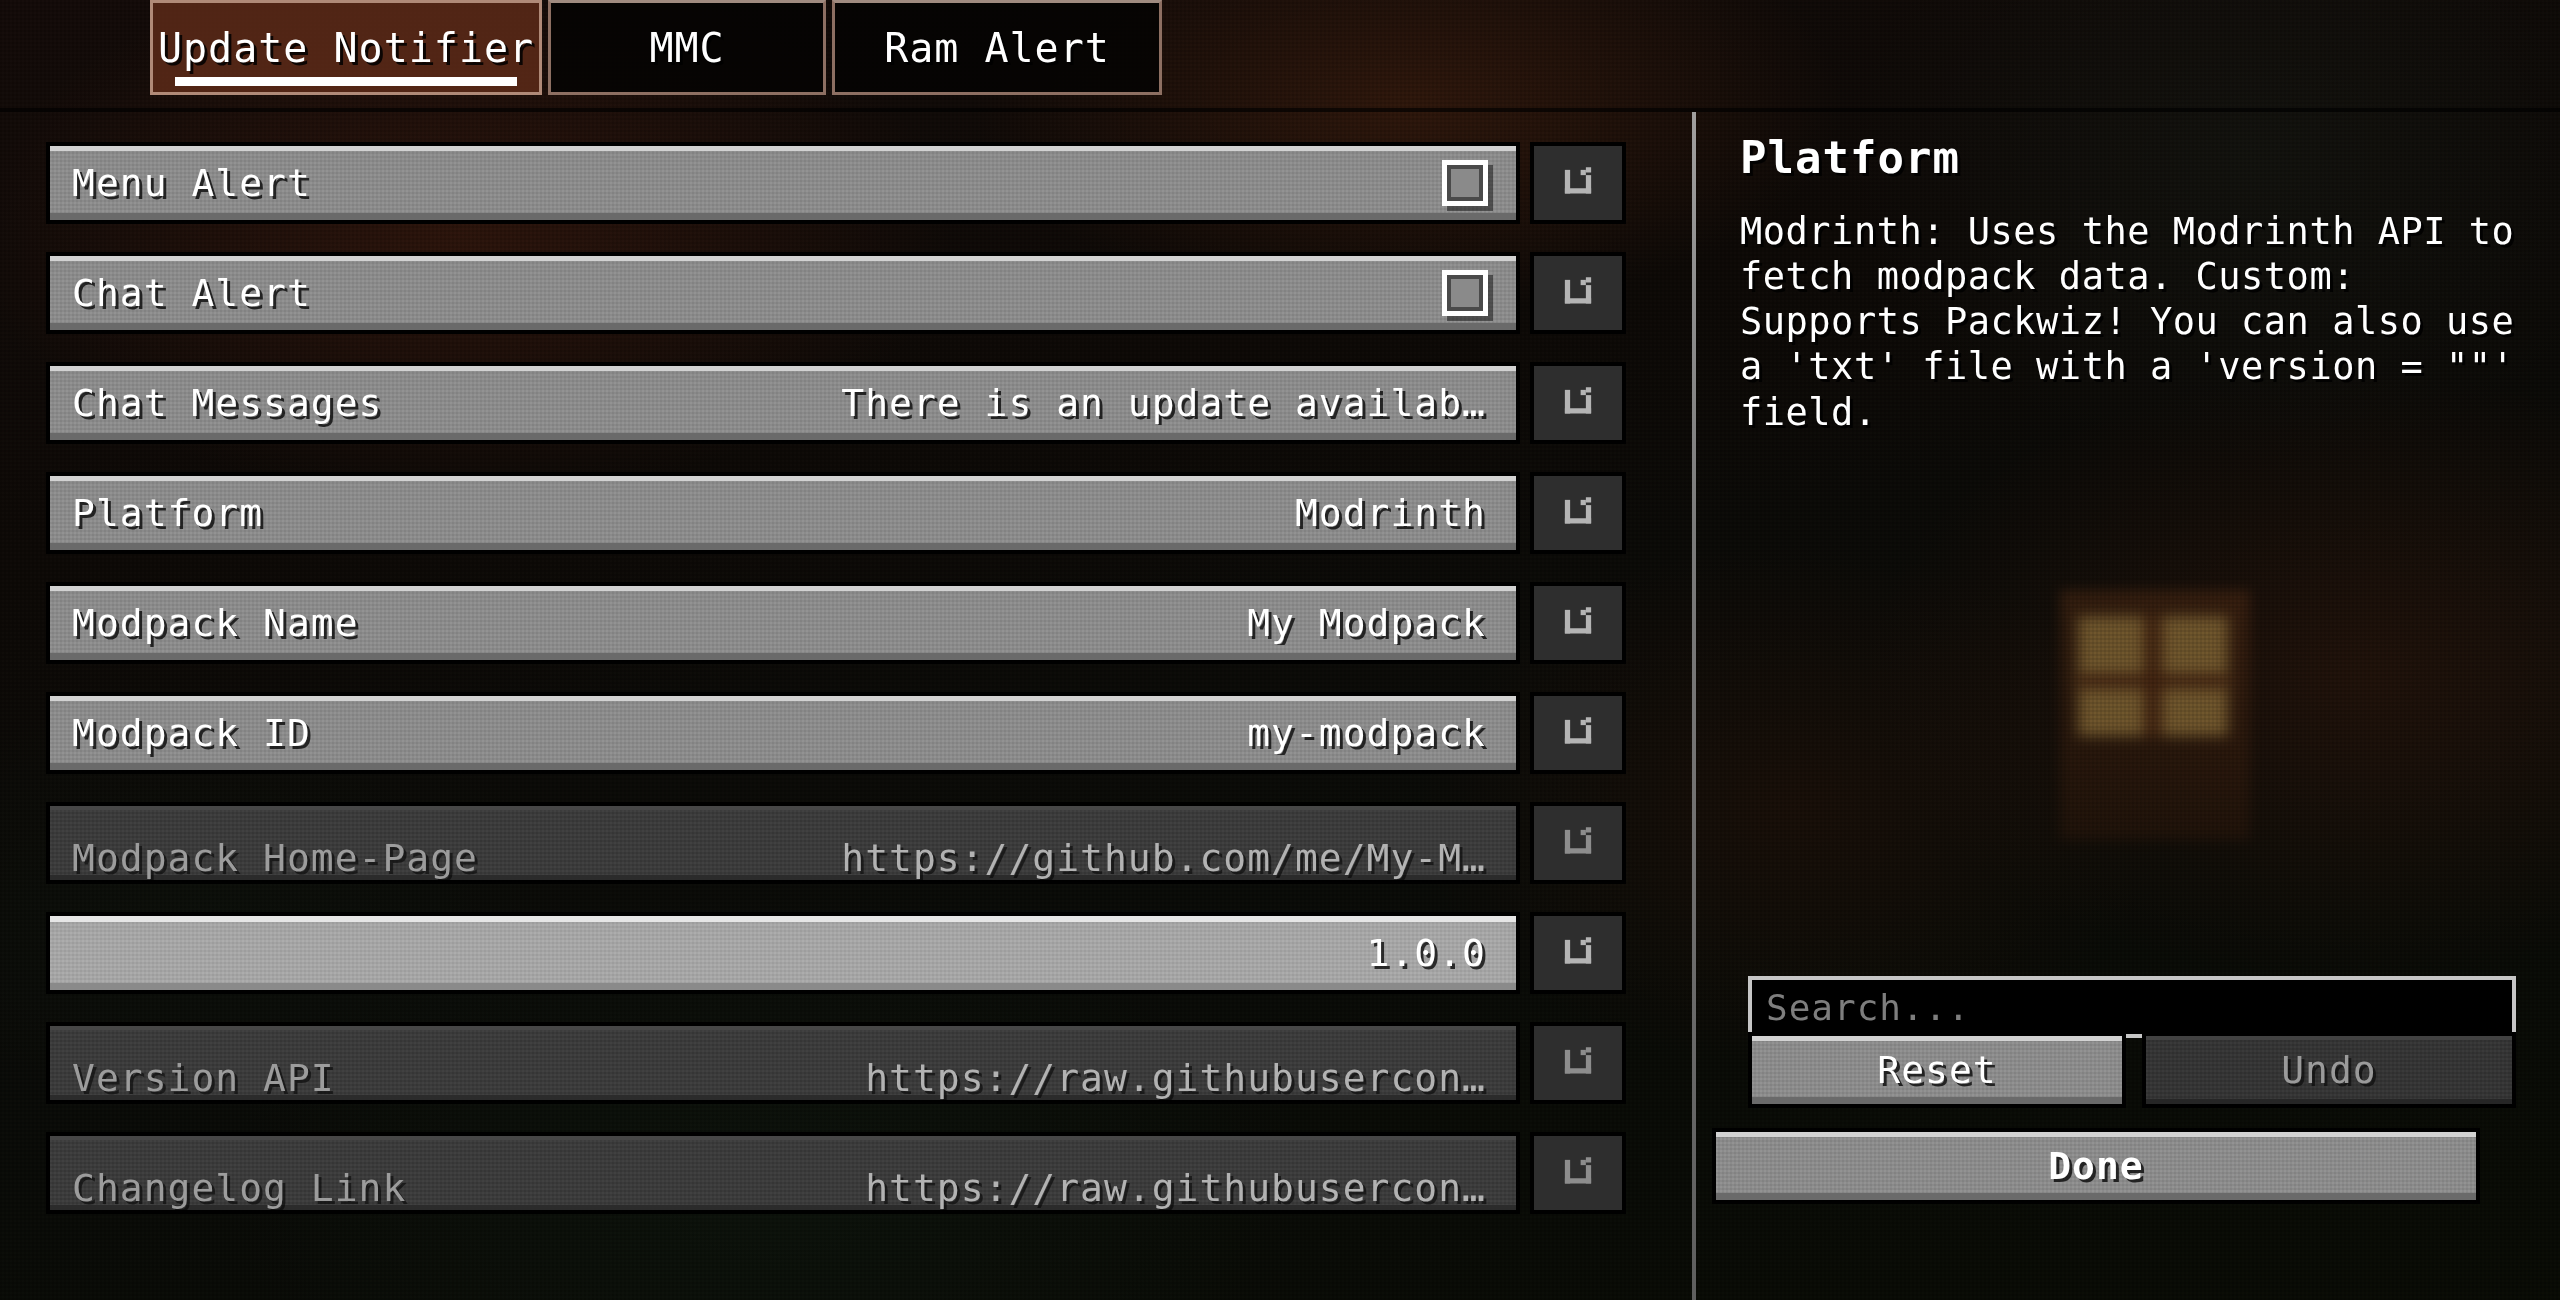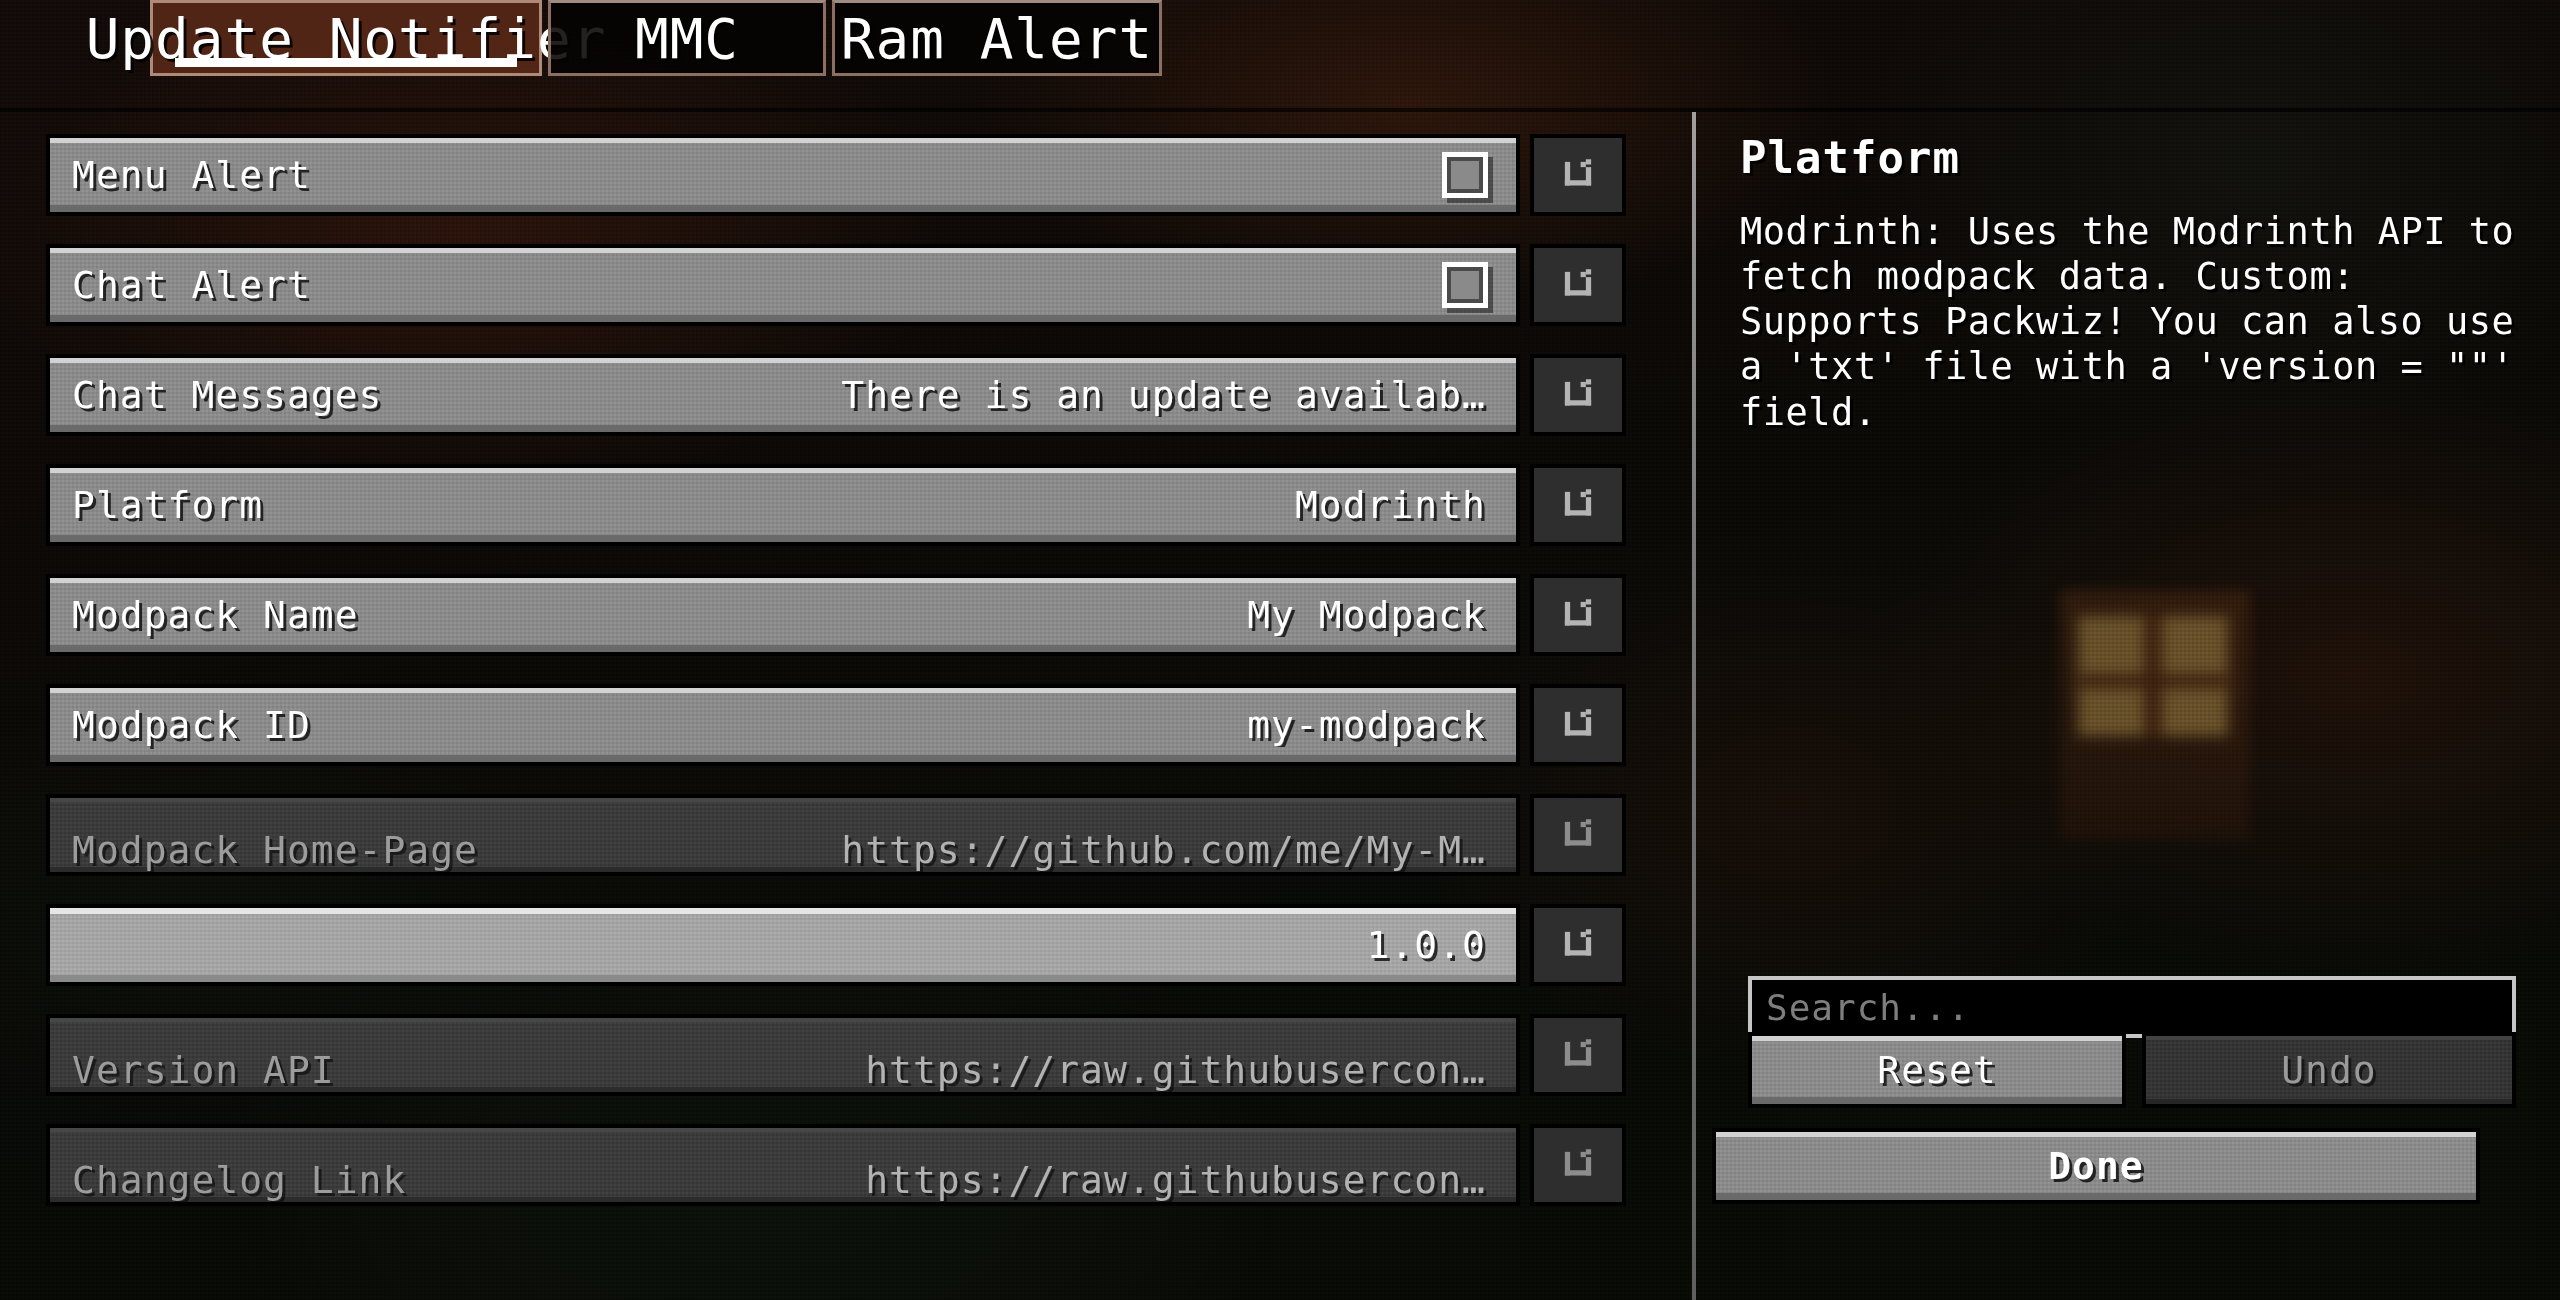--- a/index.html
+++ b/index.html
@@ -59,25 +59,25 @@
   #screen { position:absolute; inset:0; }
 
   
   #tabbar {
     position:absolute; left:0; top:0; width:2560px; height:110px;
     display:flex; align-items:flex-start; gap:6px;
     padding-left:150px;
   }
   .tab {
     position:relative;
-    height:76px;
+    height:95px;
     display:flex; align-items:center; justify-content:center;
     padding:0 26px;
     color:#ffffff;
-    font-size:56px;
+    font-size:40px;
     letter-spacing:1px;
     white-space:nowrap;
     text-shadow: 3px 3px 0 rgba(0,0,0,0.85);
   }
   .tab-inactive {
     background: rgba(5,3,2,0.88);
     border:3px solid #8d6f62;
     border-top-color:#a08b80;
     width:278px;
   }
@@ -101,21 +101,21 @@
 
   
   #divider {
     position:absolute; left:1692px; top:112px; width:4px; height:1188px;
     background: linear-gradient(180deg,#b9b9b9 0%, #8f8f8f 35%, #6e6e6e 100%);
     opacity:.85;
   }
 
   
   #config-list {
-    position:absolute; left:46px; top:134px; width:1580px;
+    position:absolute; left:46px; top:142px; width:1580px;
   }
   .config-row {
     display:flex; align-items:stretch; gap:10px;
     height:82px;
     margin-bottom:28px;
   }
 
   
   .entry {
     position:relative;

